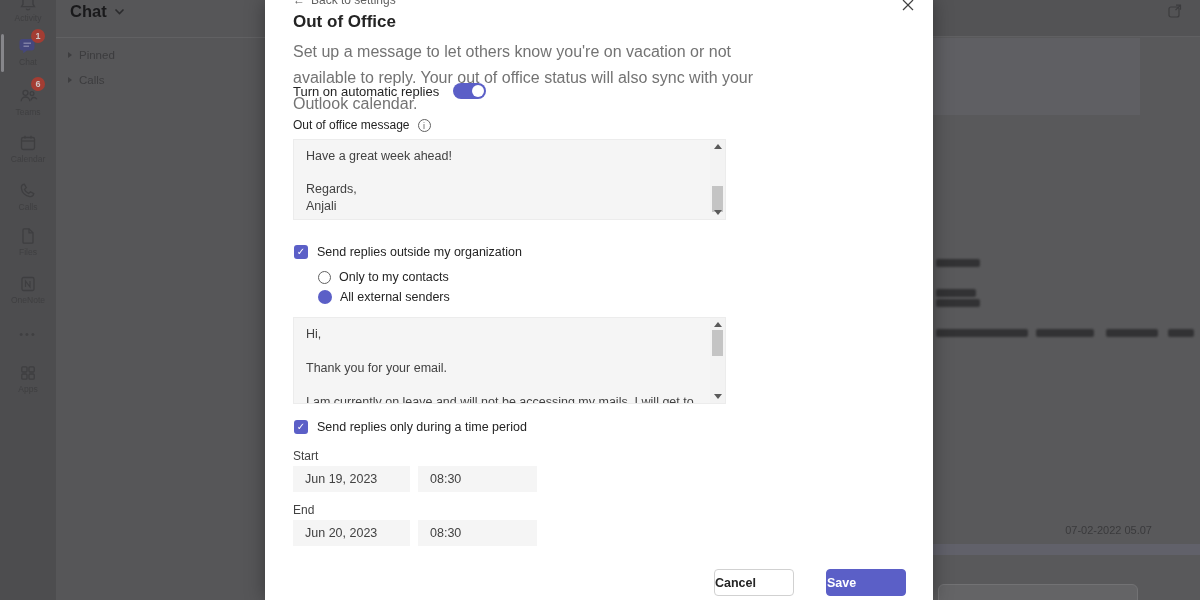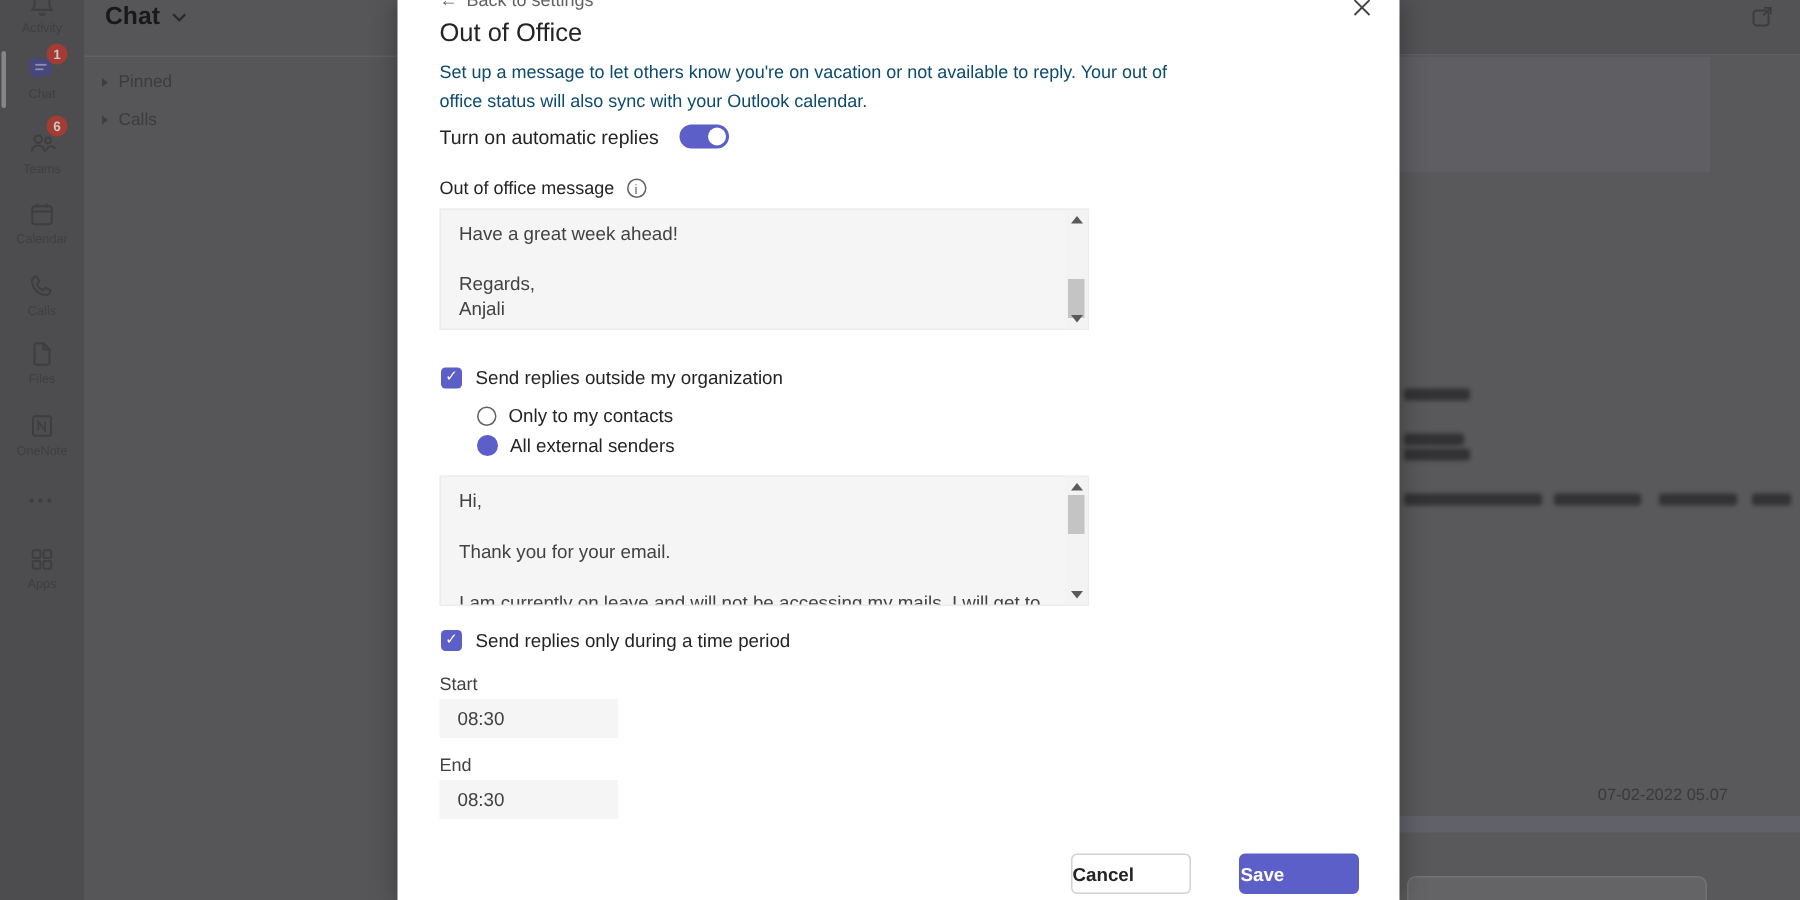--- a/index.html
+++ b/index.html
@@ -32,22 +32,22 @@
   .timestamp { position:absolute; right:48px; top:524px; font-size:11px; color:#3a3a3c; }
   .divider-band { position:absolute; left:0; top:544px; width:935px; height:11px; background:#61616a; }
   .compose { position:absolute; left:673px; top:584px; width:200px; height:32px;
     background:#646466; border:1px solid #727274; border-radius:6px; }
 
   
   .modal { position:absolute; left:265px; top:0; width:668px; height:600px; background:#ffffff;
     z-index:10; overflow:hidden; box-shadow:0 0 18px rgba(0,0,0,.35); color:#242424; }
   .back-row { position:absolute; left:28px; top:-7px; font-size:12px; color:#616161; display:flex; gap:6px; cursor:pointer; }
   .close-btn { position:absolute; left:636px; top:-2px; width:16px; height:16px; cursor:pointer; }
-  .dlg-title { position:absolute; left:28px; top:12px; font-size:17px; font-weight:normal; color:#242424; }
-  .dlg-desc { position:absolute; left:28px; top:39px; width:492px; font-size:12px; line-height:1.62; color:#0c4a6e; }
+  .dlg-title { position:absolute; left:28px; top:12px; font-size:17px; font-weight:bold; color:#242424; }
+  .dlg-desc { position:absolute; left:28px; top:39px; width:492px; font-size:16px; line-height:1.62; color:#737373; }
 
   .toggle-row { position:absolute; left:28px; top:83px; display:flex; align-items:center; gap:14px; }
   .lbl13 { font-size:13px; color:#242424; }
   .toggle { position:relative; width:33px; height:16px; border-radius:9px; background:#5b5fc7; cursor:pointer; }
   .knob { position:absolute; right:2px; top:2px; width:12px; height:12px; border-radius:50%; background:#ffffff; }
 
   .msg-label-row { position:absolute; left:28px; top:118px; display:flex; align-items:center; gap:8px; }
   .lbl12 { font-size:12px; color:#242424; }
   .info-icon { width:13px; height:13px; border:1px solid #616161; border-radius:50%;
     font-size:9px; color:#616161; text-align:center; line-height:12px; }
@@ -291,25 +291,27 @@
     </div>
   </div>
 
   <div class="check-row" style="left:29px; top:420px">
     <span class="checkbox">✓</span>
     <span class="lbl125">Send replies only during a time period</span>
   </div>
 
   <span class="field-label" style="top:449px">Start</span>
   <div class="field-row" style="top:466px">
+    <div class="input-box date-box">Jun 19, 2023</div>
     <div class="input-box time-box">08:30</div>
   </div>
 
   <span class="field-label" style="top:503px">End</span>
   <div class="field-row" style="top:520px">
+    <div class="input-box date-box">Jun 20, 2023</div>
     <div class="input-box time-box">08:30</div>
   </div>
 
   <div class="btn-row">
     <div class="btn btn-cancel">Cancel</div>
     <div class="btn btn-save">Save</div>
   </div>
 </section>
 
 </body></html>

